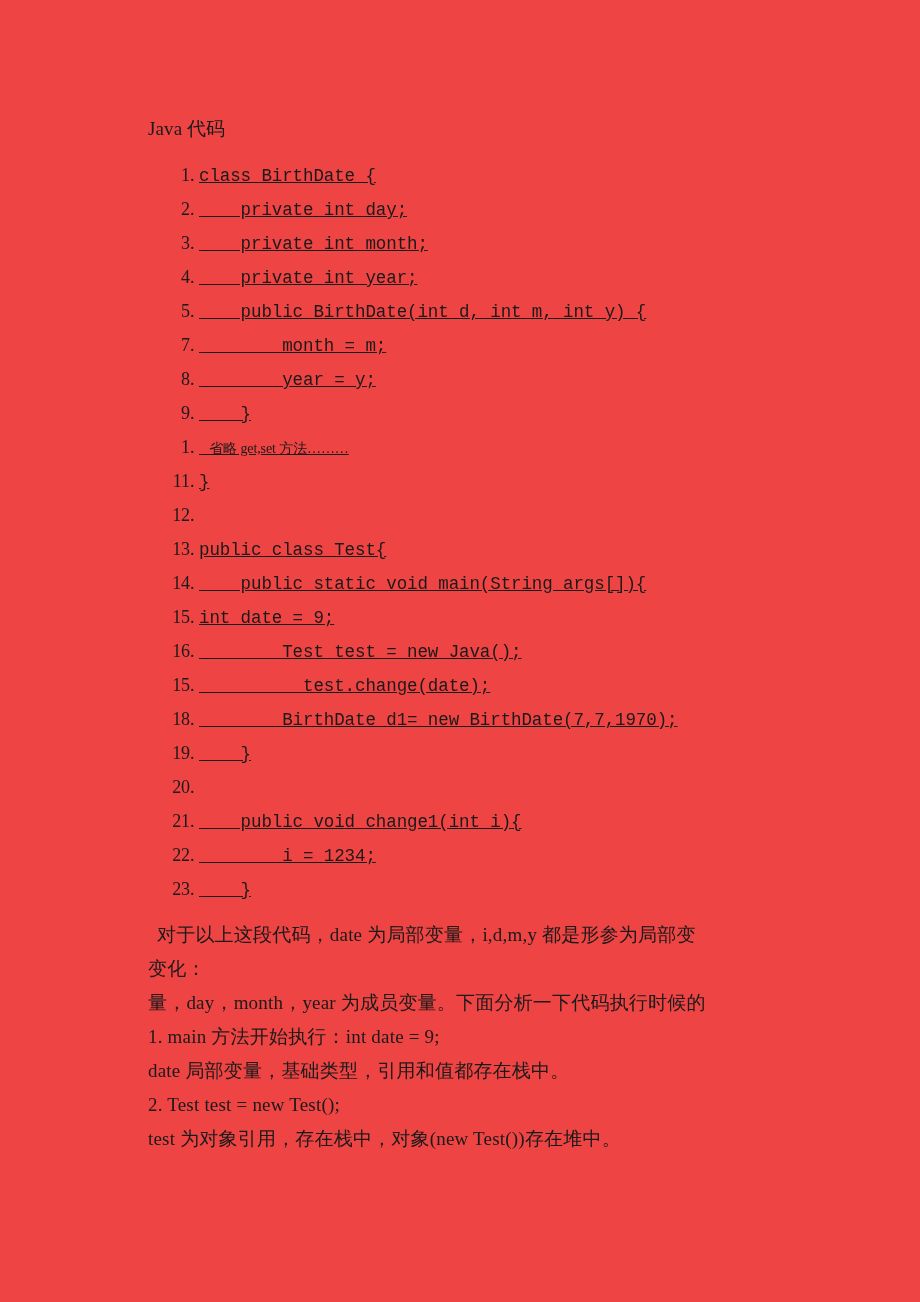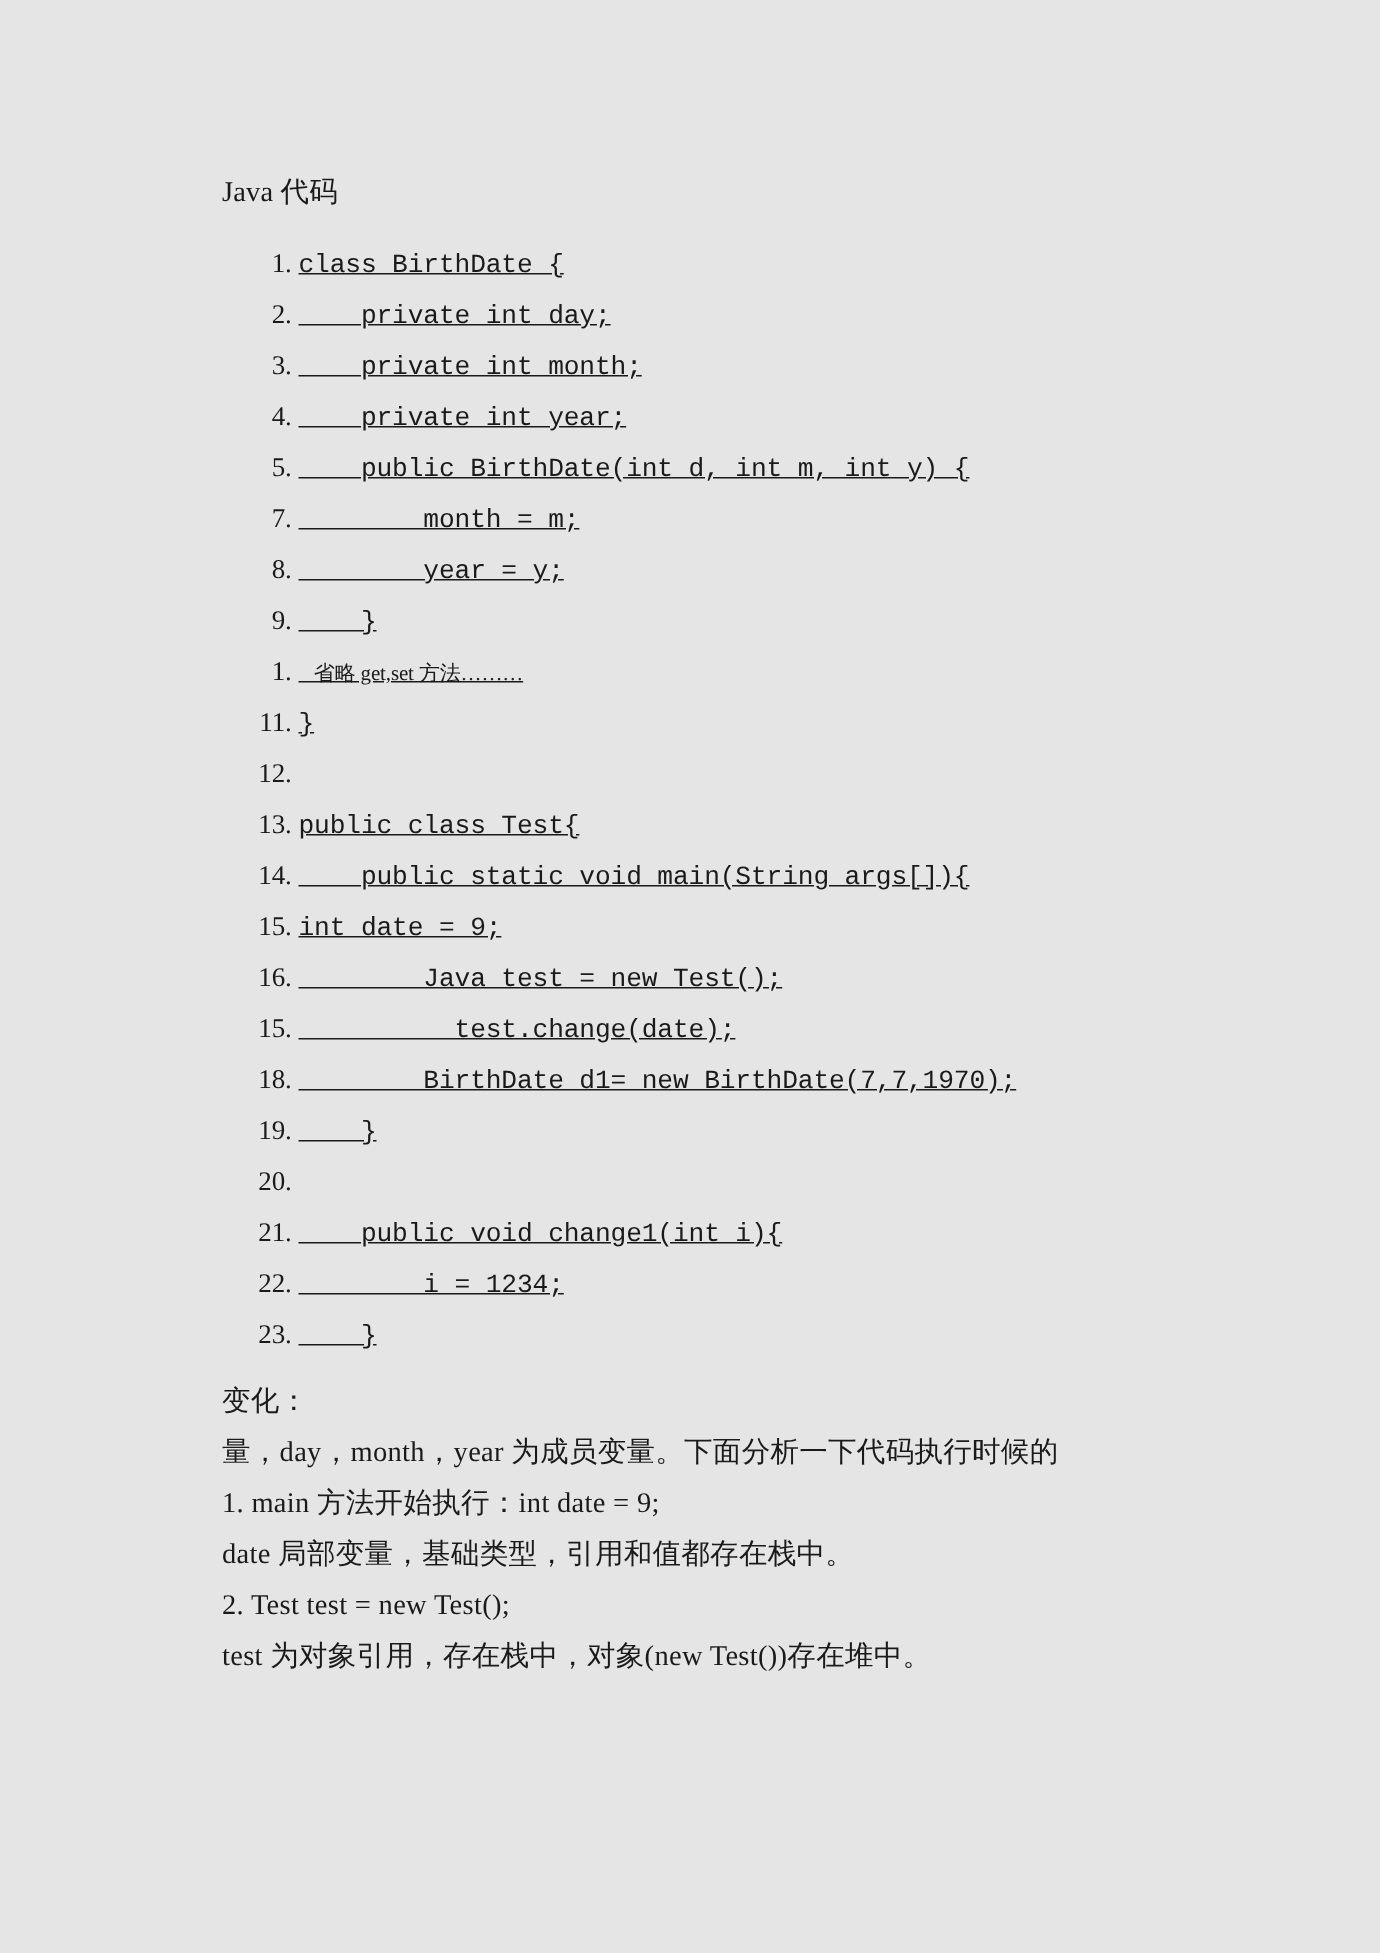--- a/index.html
+++ b/index.html
@@ -12,21 +12,21 @@
     width: 920px;
     height: 1302px;
     overflow: hidden;
     font-family: "Liberation Serif", "DejaVu Serif", serif;
     color: #1a1a1a;
   }
   .page {
     position: relative;
     width: 920px;
     height: 1302px;
-    background: #e5e5e5;
+    background: #ef4444;
     box-sizing: border-box;
   }
   .content {
     position: absolute;
     left: 148px;
     top: 112px;
     width: 640px;
   }
 
   
@@ -109,31 +109,32 @@
         <div class="code-line"><span class="ln">5</span><span class="dot">.</span><span class="src">    public BirthDate(int d, int m, int y) {</span></div>
         <div class="code-line"><span class="ln">7</span><span class="dot">.</span><span class="src">        month = m;</span></div>
         <div class="code-line"><span class="ln">8</span><span class="dot">.</span><span class="src">        year = y;</span></div>
         <div class="code-line"><span class="ln">9</span><span class="dot">.</span><span class="src">    }</span></div>
         <div class="code-line"><span class="ln">1</span><span class="dot">.</span><span class="src cjk">   省略 get,set 方法………</span></div>
         <div class="code-line"><span class="ln">11</span><span class="dot">.</span><span class="src">}</span></div>
         <div class="code-line"><span class="ln">12</span><span class="dot">.</span><span class="src"></span></div>
         <div class="code-line"><span class="ln">13</span><span class="dot">.</span><span class="src">public class Test{</span></div>
         <div class="code-line"><span class="ln">14</span><span class="dot">.</span><span class="src">    public static void main(String args[]){</span></div>
         <div class="code-line"><span class="ln">15</span><span class="dot">.</span><span class="src">int date = 9;</span></div>
-        <div class="code-line"><span class="ln">16</span><span class="dot">.</span><span class="src">        Java test = new Test();</span></div>
+        <div class="code-line"><span class="ln">16</span><span class="dot">.</span><span class="src">        Test test = new Java();</span></div>
         <div class="code-line"><span class="ln">15</span><span class="dot">.</span><span class="src">          test.change(date);</span></div>
         <div class="code-line"><span class="ln">18</span><span class="dot">.</span><span class="src">        BirthDate d1= new BirthDate(7,7,1970);</span></div>
         <div class="code-line"><span class="ln">19</span><span class="dot">.</span><span class="src">    }</span></div>
         <div class="code-line"><span class="ln">20</span><span class="dot">.</span><span class="src"></span></div>
         <div class="code-line"><span class="ln">21</span><span class="dot">.</span><span class="src">    public void change1(int i){</span></div>
         <div class="code-line"><span class="ln">22</span><span class="dot">.</span><span class="src">        i = 1234;</span></div>
         <div class="code-line"><span class="ln">23</span><span class="dot">.</span><span class="src">    }</span></div>
       </div>
 
     <div class="prose" id="explanation-paragraph">
+        <div class="prose-line indent1">对于以上这段代码，date 为局部变量，i,d,m,y 都是形参为局部变</div>
         <div class="prose-line">变化：</div>
         <div class="prose-line">量，day，month，year 为成员变量。下面分析一下代码执行时候的</div>
       </div>
 
     <div class="prose" id="execution-steps">
         <div class="prose-line">1. main 方法开始执行：int date = 9;</div>
         <div class="prose-line">date 局部变量，基础类型，引用和值都存在栈中。</div>
         <div class="prose-line">2. Test test = new Test();</div>
         <div class="prose-line">test 为对象引用，存在栈中，对象(new Test())存在堆中。</div>
       </div>

